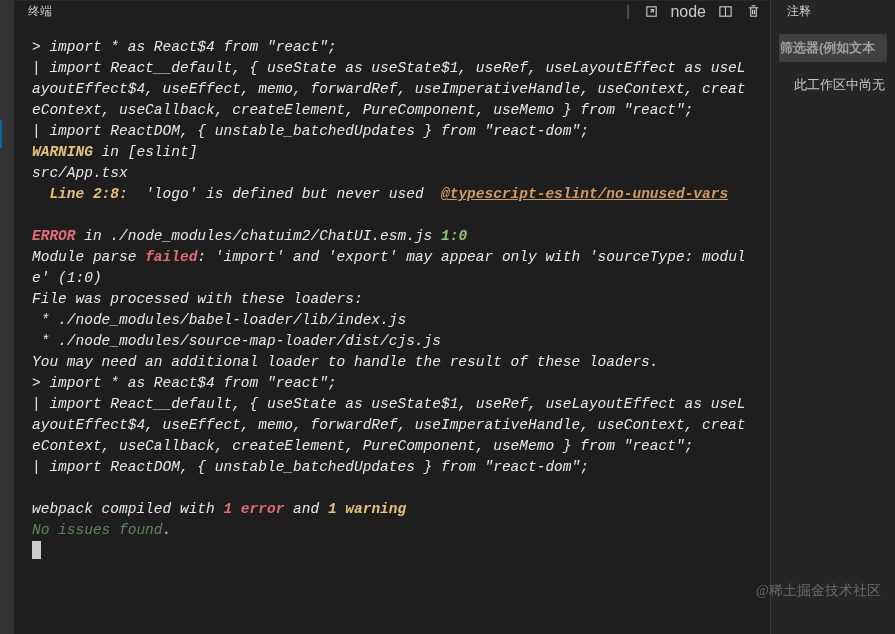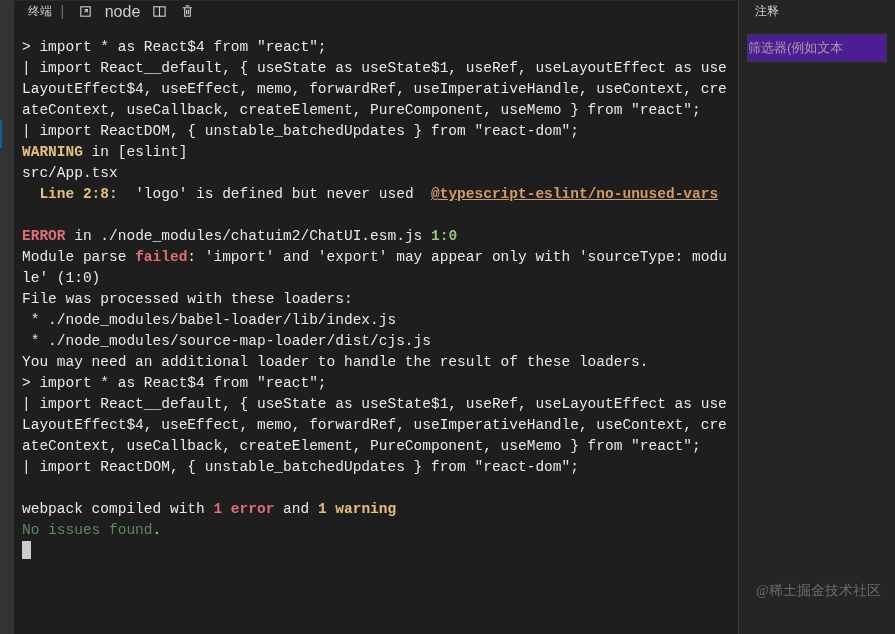--- a/index.html
+++ b/index.html
@@ -31,22 +31,21 @@
       display: flex;
       flex-direction: column;
       min-width: 0;
     }
     .panel-header {
       display: flex;
       align-items: center;
       height: 22px;
       padding: 0 8px;
       background: #1e1e1e;
-      gap: 6px;
-      justify-content: flex-start;
+      justify-content: space-between;
       border-top: 1px solid #2a2a2a;
     }
     .panel-header-left {
       display: flex;
       align-items: center;
       gap: 6px;
     }
     .panel-header-right {
       display: flex;
       align-items: center;
@@ -72,43 +71,44 @@
       height: 18px;
     }
     .icon-btn svg { width: 15px; height: 15px; }
     .node-label {
       color: #cccccc;
       font-size: 16px;
       font-family: -apple-system, sans-serif;
     }
     .terminal-content {
       flex: 1;
-      padding: 15px 8px;
+      padding: 15px 18px;
       line-height: 1.45;
       white-space: pre-wrap;
       word-break: break-all;
       overflow: hidden;
       color: #e0e0e0;
       font-weight: 500;
+      font-style: italic;
     }
     .white { color: #e8e8e8; }
     .yellow { color: #e5c07b; font-weight: bold; }
     .red { color: #e06c75; font-weight: bold; }
     .green { color: #98c379; font-weight: bold; }
     .darkgreen { color: #5a8a5a; }
     .orange-link { color: #d19a66; text-decoration: underline; font-weight: bold; }
     .cursor-block {
       display: inline-block;
       width: 9px;
       height: 18px;
       background: #cccccc;
       vertical-align: text-bottom;
     }
     .right-panel {
-      width: 157px;
+      width: 125px;
       background: #252526;
       border-left: 1px solid #3c3c3c;
       display: flex;
       flex-direction: column;
       font-family: -apple-system, "Segoe UI", sans-serif;
       flex-shrink: 0;
       text-align: right;
     }
     .right-header {
       display: flex;
@@ -117,28 +117,29 @@
       padding: 2px 10px;
       height: 22px;
     }
     .right-title {
       color: #cccccc;
       font-size: 12px;
       font-weight: 500;
     }
     .filter-box {
       margin: 12px 8px 0 8px;
-      background: #4c1d95;
+      background: #404040;
       border: 1px solid #3c3c3c;
       padding: 3px 0;
       color: #a0a0a0;
       font-size: 13px;
       height: 28px;
       display: flex;
       align-items: center;
+      font-weight: bold;
     }
     .empty-msg {
       color: #cccccc;
       font-size: 13px;
       padding: 14px 10px 0 14px;
       white-space: nowrap;
       overflow: hidden;
     }
     .watermark {
       position: absolute;
@@ -220,15 +221,16 @@
     <span class="chevron">
       <svg viewBox="0 0 16 16" fill="none" stroke="currentColor" stroke-width="1.5">
           <path d="M4 6l4 4 4-4"></path>
         </svg>
     </span>
     <span class="right-title">注释</span>
   </div>
   <div class="filter-box">
     <span>筛选器(例如文本</span>
   </div>
+  <div class="empty-msg">此工作区中尚无</div>
 </div>
 
 <div class="watermark">@稀土掘金技术社区</div>
 
 </body></html>

